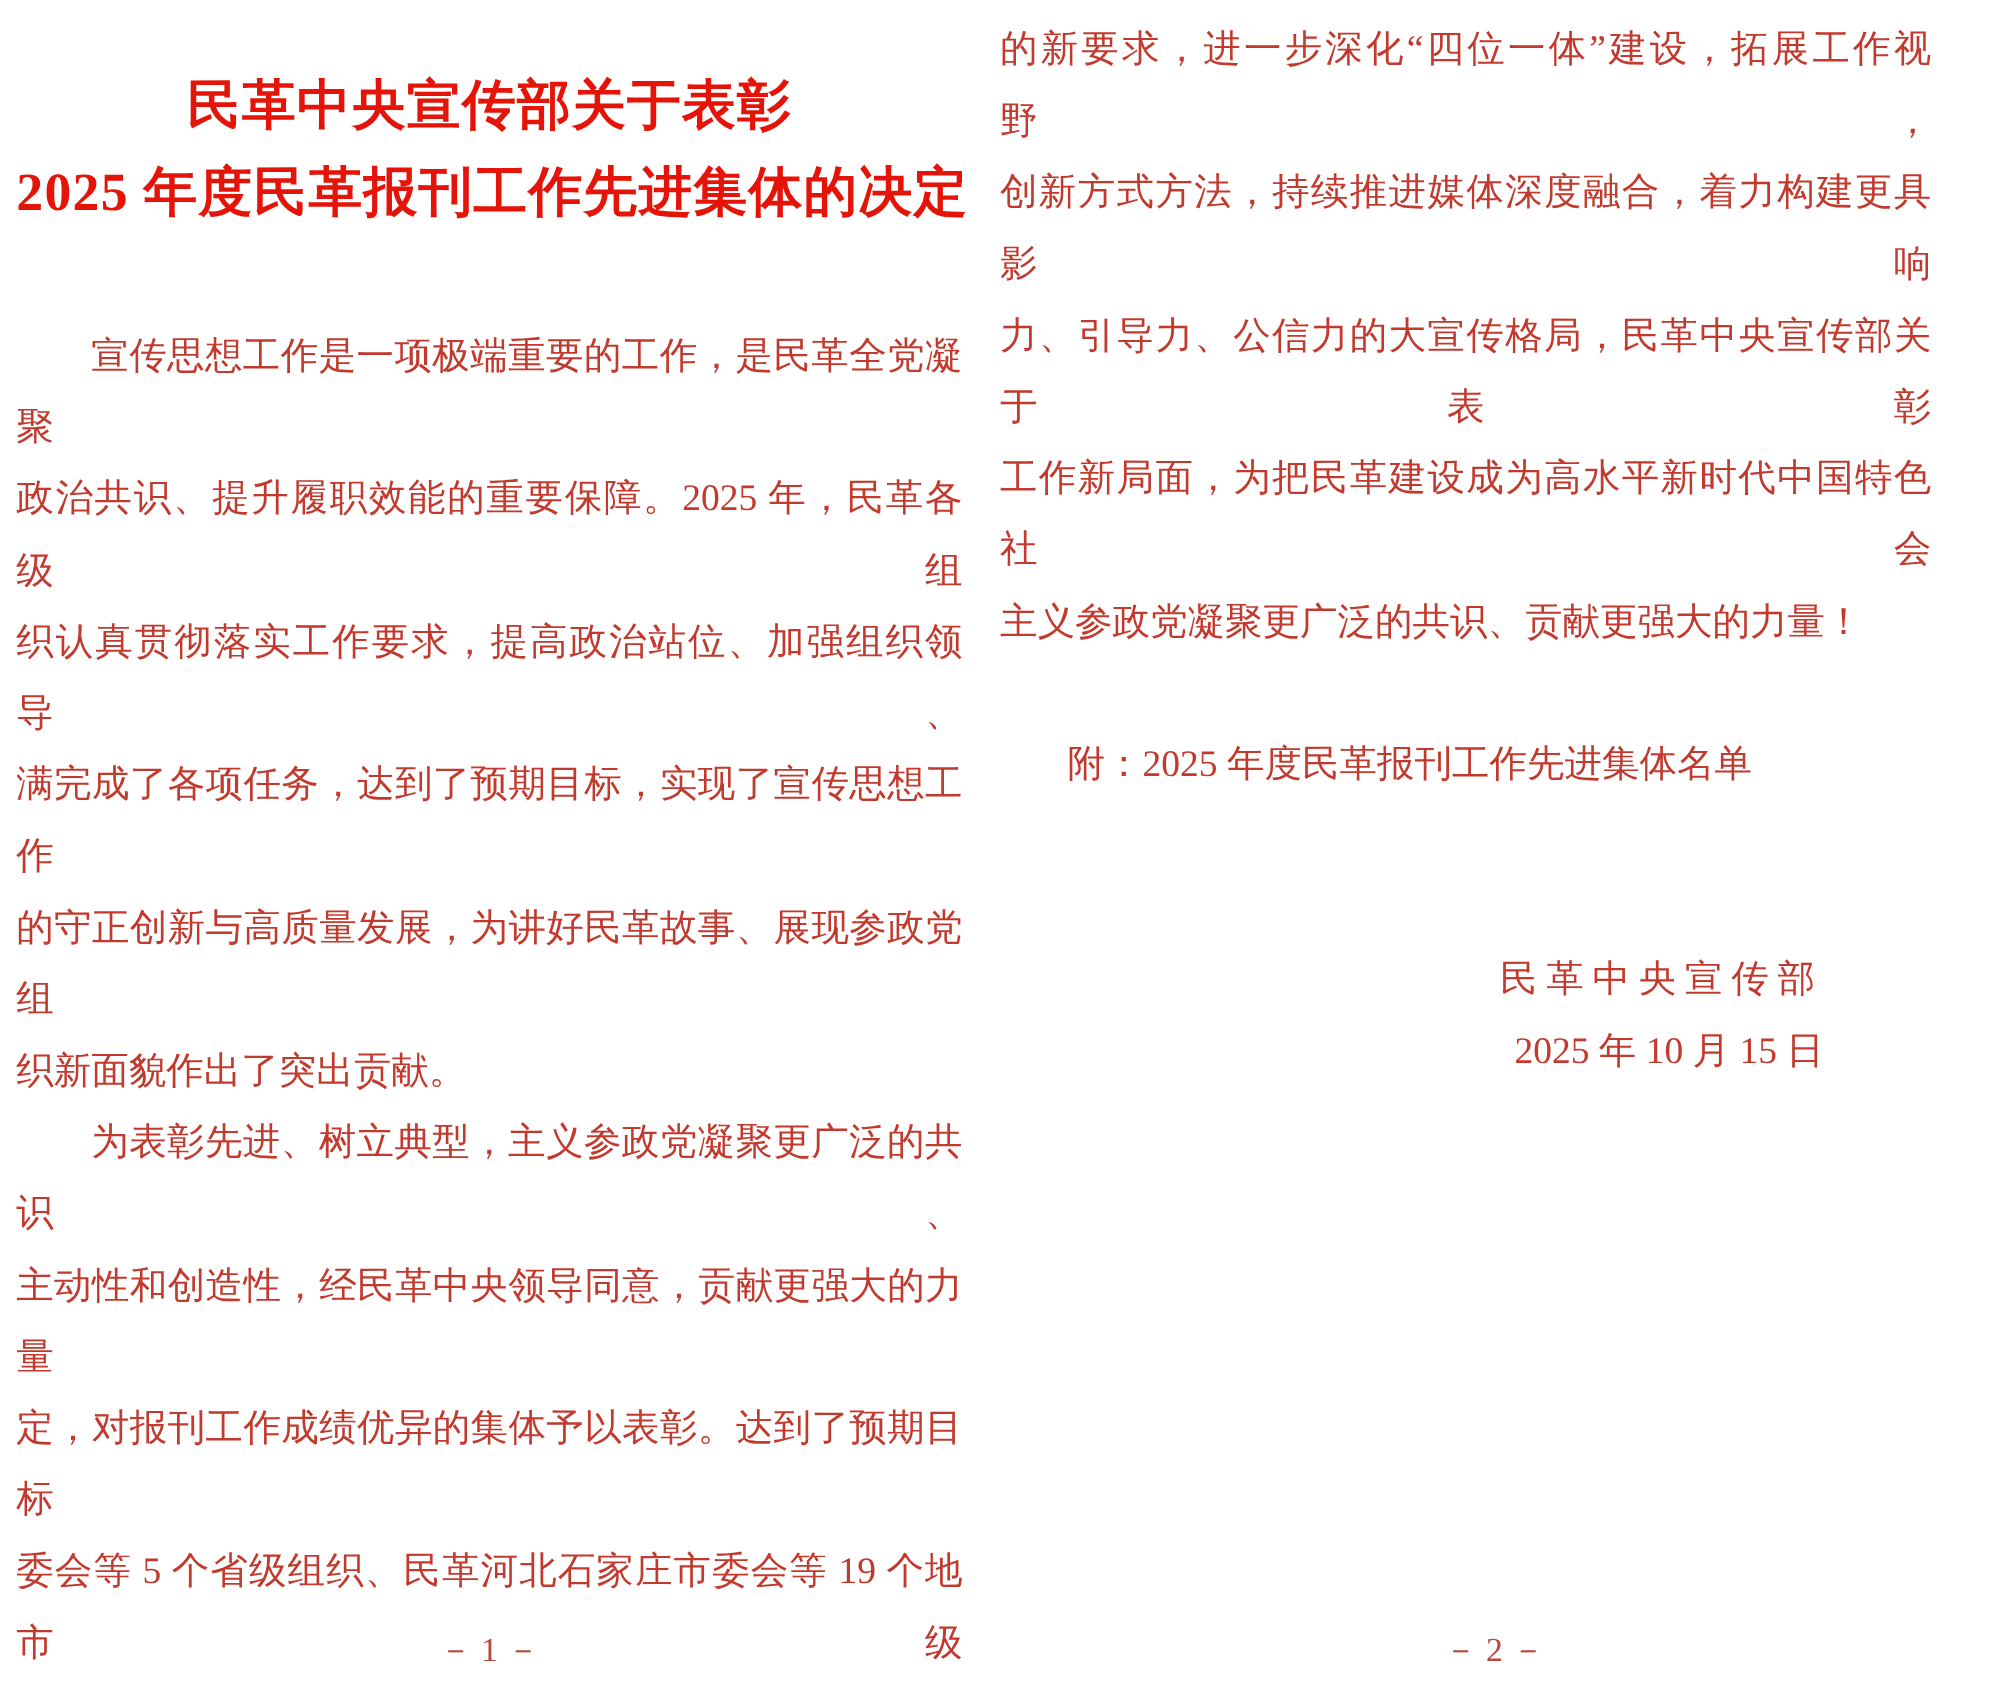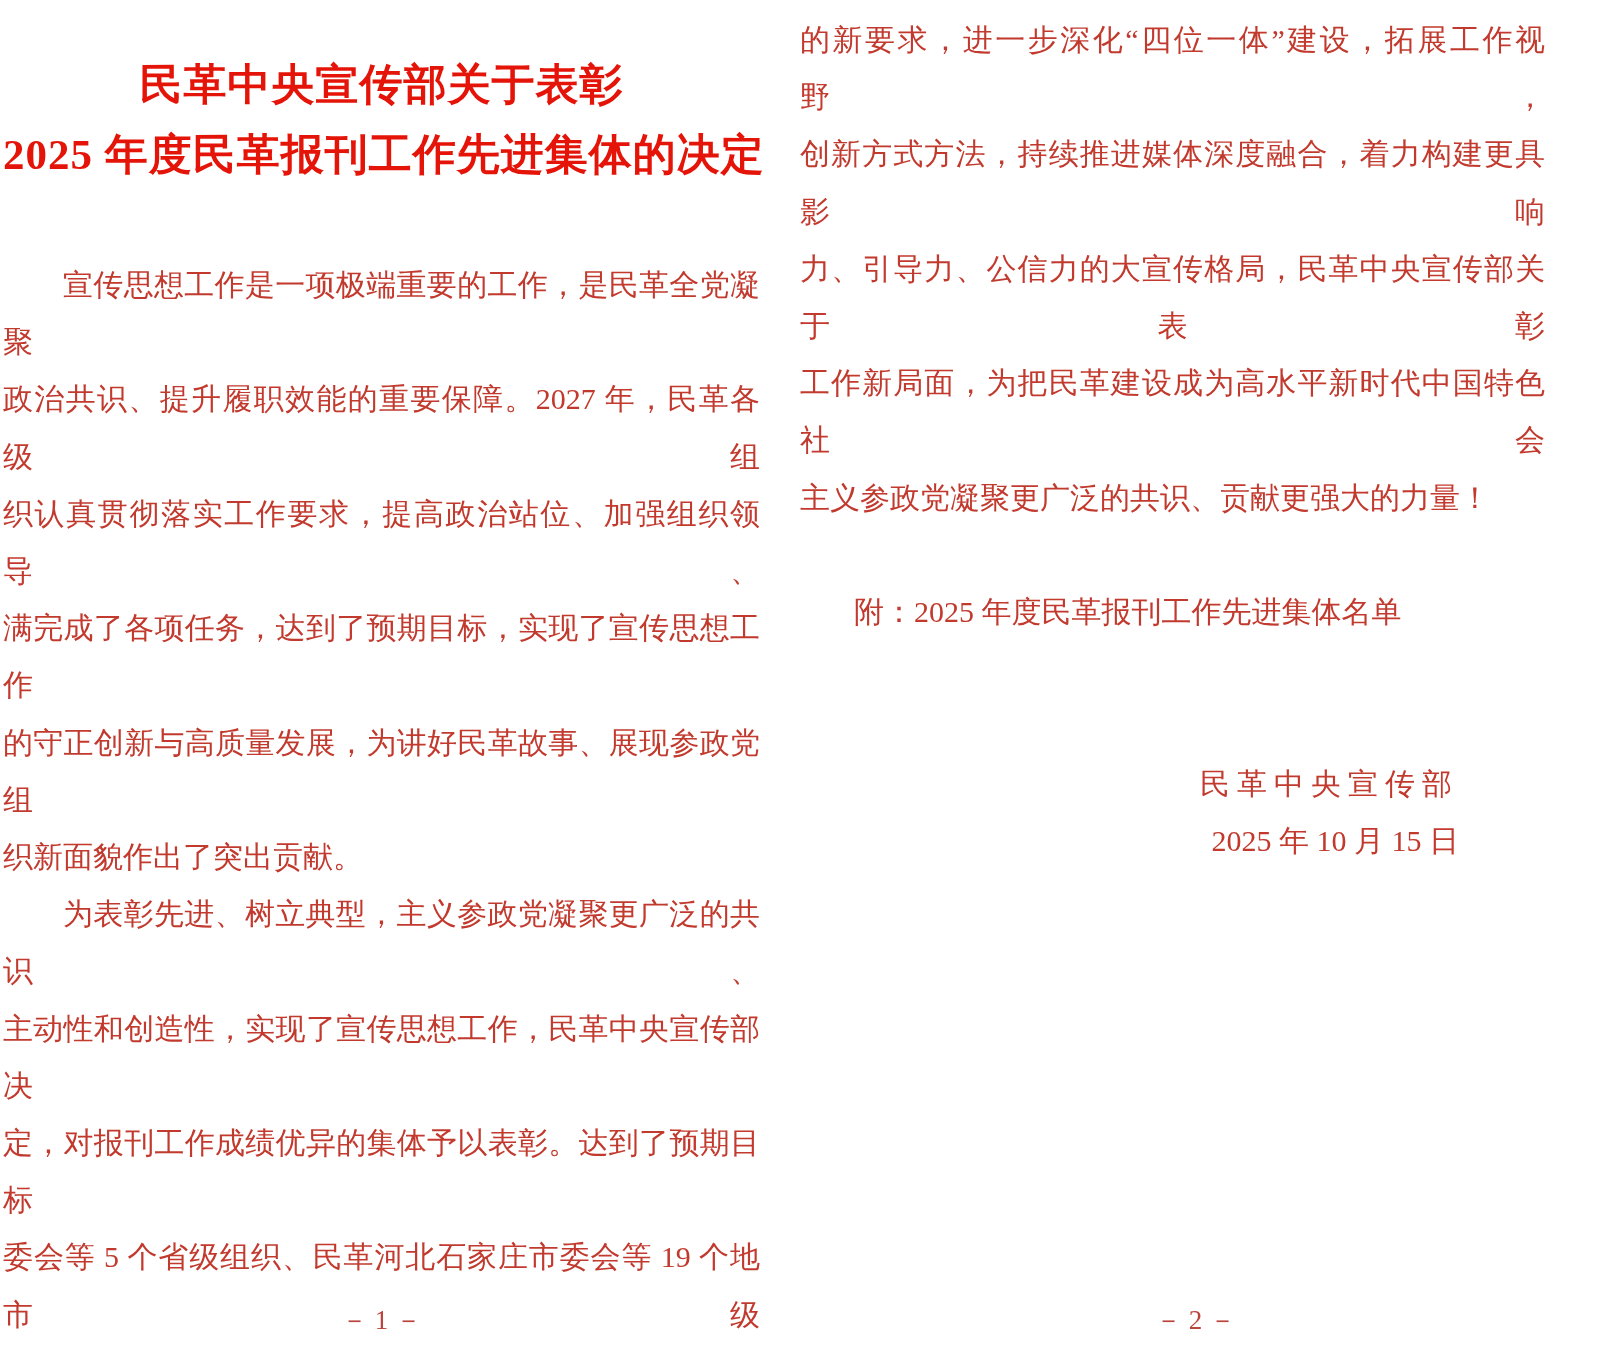--- a/index.html
+++ b/index.html
@@ -13,21 +13,21 @@
     height: 1350px;
     background: #ffffff;
     overflow: hidden;
     font-family: "Liberation Serif", "DejaVu Serif", serif;
   }
   .page {
     position: absolute;
     top: 0;
     height: 1198px;
   }
-  .page1 { left: 3px;  width: 757px; }
+  .page1 { left: 13px;  width: 757px; }
   .page2 { left: 800px; width: 745px; }
 
   .title { padding-top: 50px; }
   .title-line {
     text-align: center;
     font-size: 43px;
     line-height: 70px;
     font-weight: bold;
     color: var(--title-red, #e51408);
     letter-spacing: 1px;
@@ -69,27 +69,27 @@
 
 <div class="canvas">
 
   <section class="page page1">
     <header class="title">
       <div class="title-line">民革中央宣传部关于表彰</div>
       <div class="title-line">2025 年度民革报刊工作先进集体的决定</div>
     </header>
     <div class="body">
         <div class="line indent">宣传思想工作是一项极端重要的工作，是民革全党凝聚</div>
-        <div class="line">政治共识、提升履职效能的重要保障。2027 年，民革各级组</div>
+        <div class="line">政治共识、提升履职效能的重要保障。2025 年，民革各级组</div>
         <div class="line">织认真贯彻落实工作要求，提高政治站位、加强组织领导、</div>
         <div class="line">满完成了各项任务，达到了预期目标，实现了宣传思想工作</div>
         <div class="line">的守正创新与高质量发展，为讲好民革故事、展现参政党组</div>
         <div class="line last">织新面貌作出了突出贡献。</div>
         <div class="line indent">为表彰先进、树立典型，主义参政党凝聚更广泛的共识、</div>
-        <div class="line">主动性和创造性，实现了宣传思想工作，民革中央宣传部决</div>
+        <div class="line">主动性和创造性，经民革中央领导同意，贡献更强大的力量</div>
         <div class="line">定，对报刊工作成绩优异的集体予以表彰。达到了预期目标</div>
         <div class="line">委会等 5 个省级组织、民革河北石家庄市委会等 19 个地市级</div>
       </div>
     <div class="footer">－ 1 －</div>
   </section>
 
   <section class="page page2">
     <div class="body">
         <div class="line">的新要求，进一步深化“四位一体”建设，拓展工作视野，</div>
         <div class="line">创新方式方法，持续推进媒体深度融合，着力构建更具影响</div>

